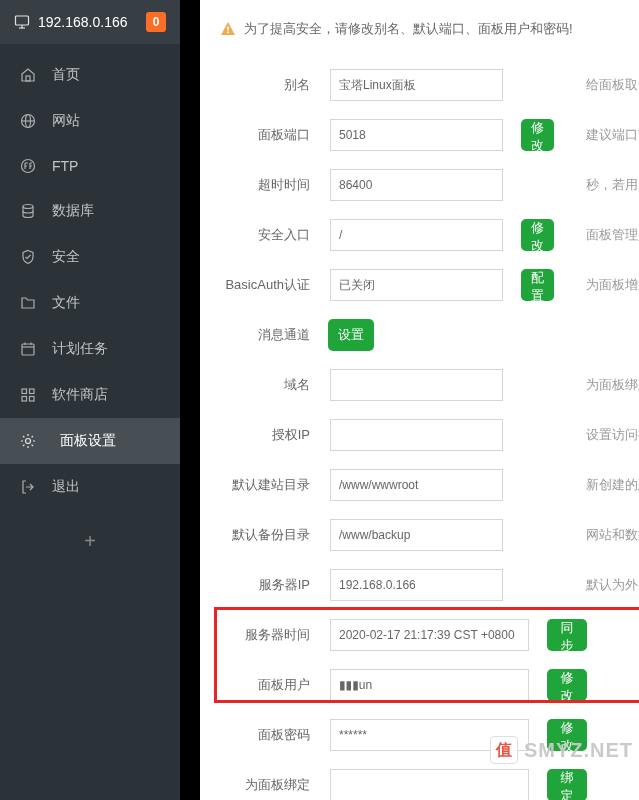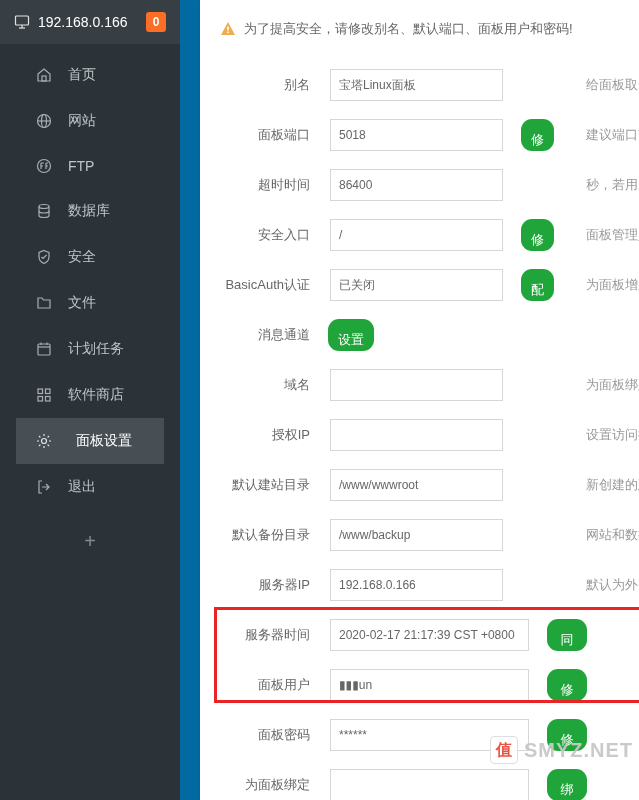--- a/index.html
+++ b/index.html
@@ -2,35 +2,35 @@
 <html><head>
   <meta charset="utf-8">
   <style>
     * { margin: 0; padding: 0; box-sizing: border-box; }
     body { font-family: -apple-system, BlinkMacSystemFont, "Microsoft YaHei", sans-serif; font-size: 13px; color: #666; background: #fff; overflow: hidden; }
     .app { display: flex; width: 639px; height: 800px; position: relative; }
     .sidebar { width: 180px; background: #2c3338; color: #c0c4c7; flex-shrink: 0; }
     .sb-header { display: flex; align-items: center; justify-content: space-between; background: #383f44; padding: 10px 14px; height: 44px; }
     .sb-ip { color: #fff; font-size: 14px; display: flex; align-items: center; gap: 8px; }
     .sb-badge { background: #fc6d26; color: #fff; border-radius: 3px; width: 20px; height: 20px; display: inline-flex; align-items: center; justify-content: center; font-size: 12px; font-weight: bold; }
-    .sb-nav { padding: 8px 16px; text-align: center; }
+    .sb-nav { padding: 8px 0; text-align: center; }
     .sb-item { display: flex; align-items: center; gap: 16px; padding: 14px 20px; color: #c0c4c7; cursor: pointer; font-size: 14px; }
     .sb-item.active { background: #474f55; color: #fff; gap: 24px; }
     .sb-icon { width: 16px; height: 16px; display: inline-flex; align-items: center; justify-content: center; opacity: 0.85; }
     .sb-plus { text-align: center; padding: 12px 0; color: #888; font-size: 20px; cursor: pointer; }
-    .main { flex: 1; background: #0369a1; padding: 0; position: relative; overflow: hidden; }
+    .main { flex: 1; background: #000000; padding: 0; position: relative; overflow: hidden; }
     .card { background: #fff; margin: 0 0 0 20px; min-height: 100%; padding: 12px 0 12px 0; box-shadow: 0 0 3px rgba(0,0,0,0.06); }
     .alert { display: flex; align-items: center; gap: 8px; padding: 8px 20px; font-size: 13px; color: #666; }
     .alert-icon { color: #f0ad4e; }
     .form { padding: 14px 0 0 0; }
     .row { display: flex; align-items: center; padding: 9px 20px; gap: 20px; }
     .lbl { width: 90px; text-align: right; color: #666; font-size: 13px; flex-shrink: 0; }
     .inp { width: 250px; height: 32px; border: 1px solid #d6d6d6; border-radius: 0; padding: 0 8px; color: #666; font-size: 12px; background: #fff; }
     .inp:read-only { background: #fafafa; }
-    .btn { height: 32px; padding: 12px 10px; border: none; border-radius: 11px; background: #20a53a; color: #fff; font-size: 13px; cursor: pointer; margin-left: -2px; }
+    .btn { height: 32px; padding: 0 10px; border: none; border-radius: 5px; background: #20a53a; color: #fff; font-size: 13px; cursor: pointer; margin-left: -2px; }
     .btn.blank { visibility: hidden; }
     .hint { color: #999; font-size: 13px; margin-left: 12px; white-space: nowrap; }
     .highlight { position: absolute; border: 3px solid #e92424; pointer-events: none; }
     .watermark { position: absolute; right: 6px; bottom: 36px; z-index: 99; display: flex; align-items: center; gap: 6px; opacity: 0.95; }
     .wm-logo { width: 28px; height: 28px; background:#fff; border:1px solid #ddd; border-radius:4px; display:flex; align-items:center; justify-content:center; color:#e74c3c; font-size:16px; font-weight:bold; }
     .wm-text { font-size: 20px; color: #c8c8c8; font-weight: 600; letter-spacing:1px; }
     svg { display: block; }
   </style>
 </head>
 <body>

